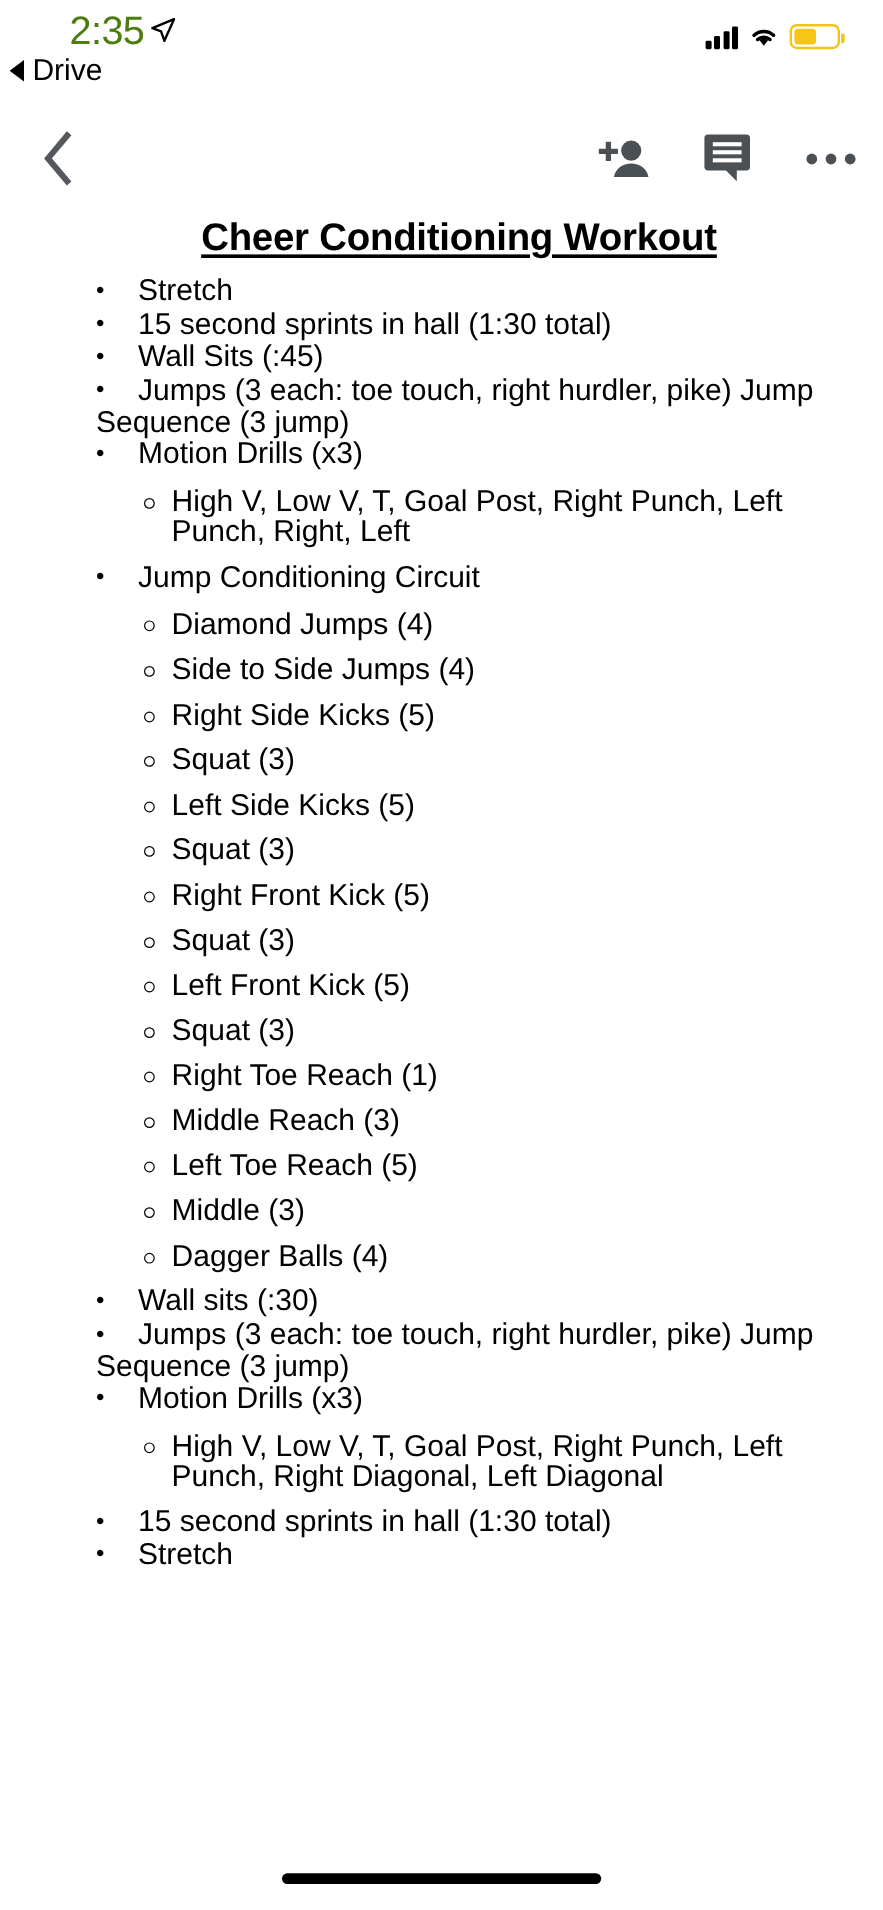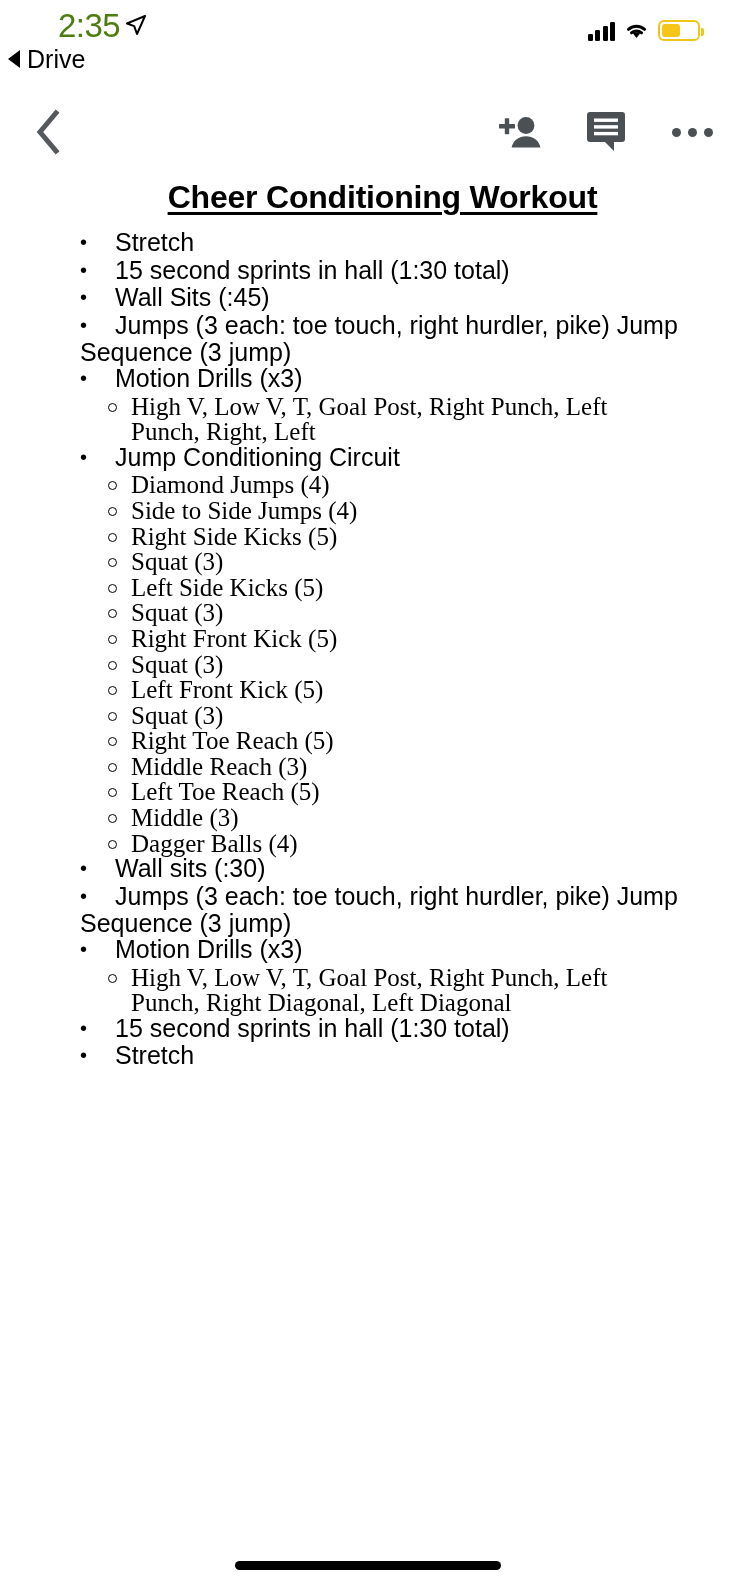--- a/index.html
+++ b/index.html
@@ -202,26 +202,25 @@
   }
   .l1 .bullet::before {
     content: "\2022";
     font-size: 20px;
     position: relative;
     top: -2px;
   }
   
   .l2 {
     position: relative;
-    margin: 0;
+    margin: 12px;
     padding: 0 56px 0 131px;
     font-size: 25px;
     line-height: 25.6px;
     color: #000;
-    font-family: Liberation Serif, serif;
   }
   .l2 .sub-marker {
     position: absolute;
     left: 108px;
     top: 9px;
     width: 9px;
     height: 9px;
     border: 1.6px solid #000;
     border-radius: 50%;
     box-sizing: border-box;
@@ -318,21 +317,21 @@
       <div class="l2"><span class="sub-marker"></span><span>Diamond Jumps (4)</span></div>
       <div class="l2"><span class="sub-marker"></span><span>Side to Side Jumps (4)</span></div>
       <div class="l2"><span class="sub-marker"></span><span>Right Side Kicks (5)</span></div>
       <div class="l2"><span class="sub-marker"></span><span>Squat (3)</span></div>
       <div class="l2"><span class="sub-marker"></span><span>Left Side Kicks (5)</span></div>
       <div class="l2"><span class="sub-marker"></span><span>Squat (3)</span></div>
       <div class="l2"><span class="sub-marker"></span><span>Right Front Kick (5)</span></div>
       <div class="l2"><span class="sub-marker"></span><span>Squat (3)</span></div>
       <div class="l2"><span class="sub-marker"></span><span>Left Front Kick (5)</span></div>
       <div class="l2"><span class="sub-marker"></span><span>Squat (3)</span></div>
-      <div class="l2"><span class="sub-marker"></span><span>Right Toe Reach (5)</span></div>
+      <div class="l2"><span class="sub-marker"></span><span>Right Toe Reach (1)</span></div>
       <div class="l2"><span class="sub-marker"></span><span>Middle Reach (3)</span></div>
       <div class="l2"><span class="sub-marker"></span><span>Left Toe Reach (5)</span></div>
       <div class="l2"><span class="sub-marker"></span><span>Middle (3)</span></div>
       <div class="l2"><span class="sub-marker"></span><span>Dagger Balls (4)</span></div>
       <div class="l1"><span class="bullet"></span><span>Wall sits (:30)</span></div>
       <div class="l1"><span class="bullet"></span><span>Jumps (3 each: toe touch, right hurdler, pike) Jump Sequence (3 jump)</span></div>
       <div class="l1"><span class="bullet"></span><span>Motion Drills (x3)</span></div>
       <div class="l2"><span class="sub-marker"></span><span>High V, Low V, T, Goal Post, Right Punch, Left Punch, Right Diagonal, Left Diagonal</span></div>
       <div class="l1"><span class="bullet"></span><span>15 second sprints in hall (1:30 total)</span></div>
       <div class="l1"><span class="bullet"></span><span>Stretch</span></div>

